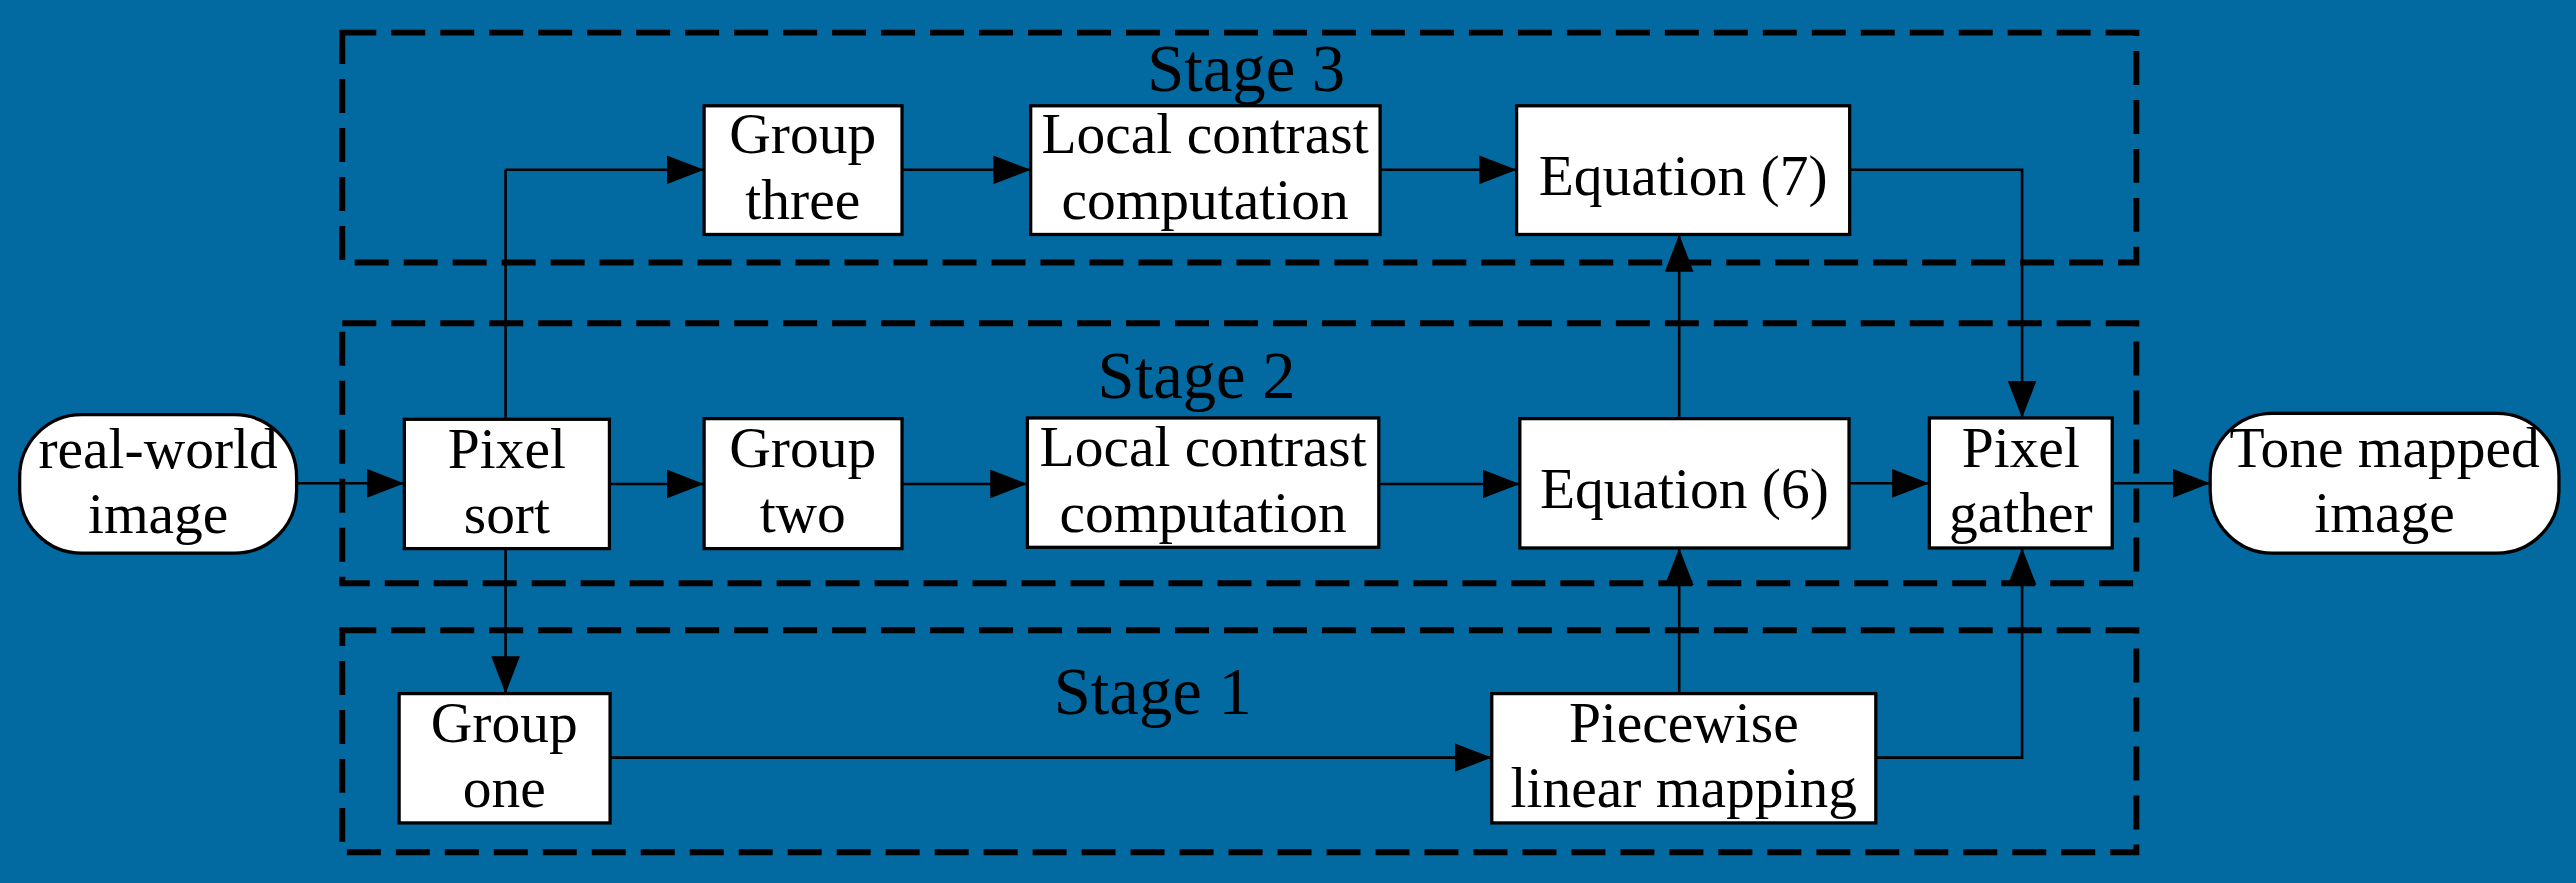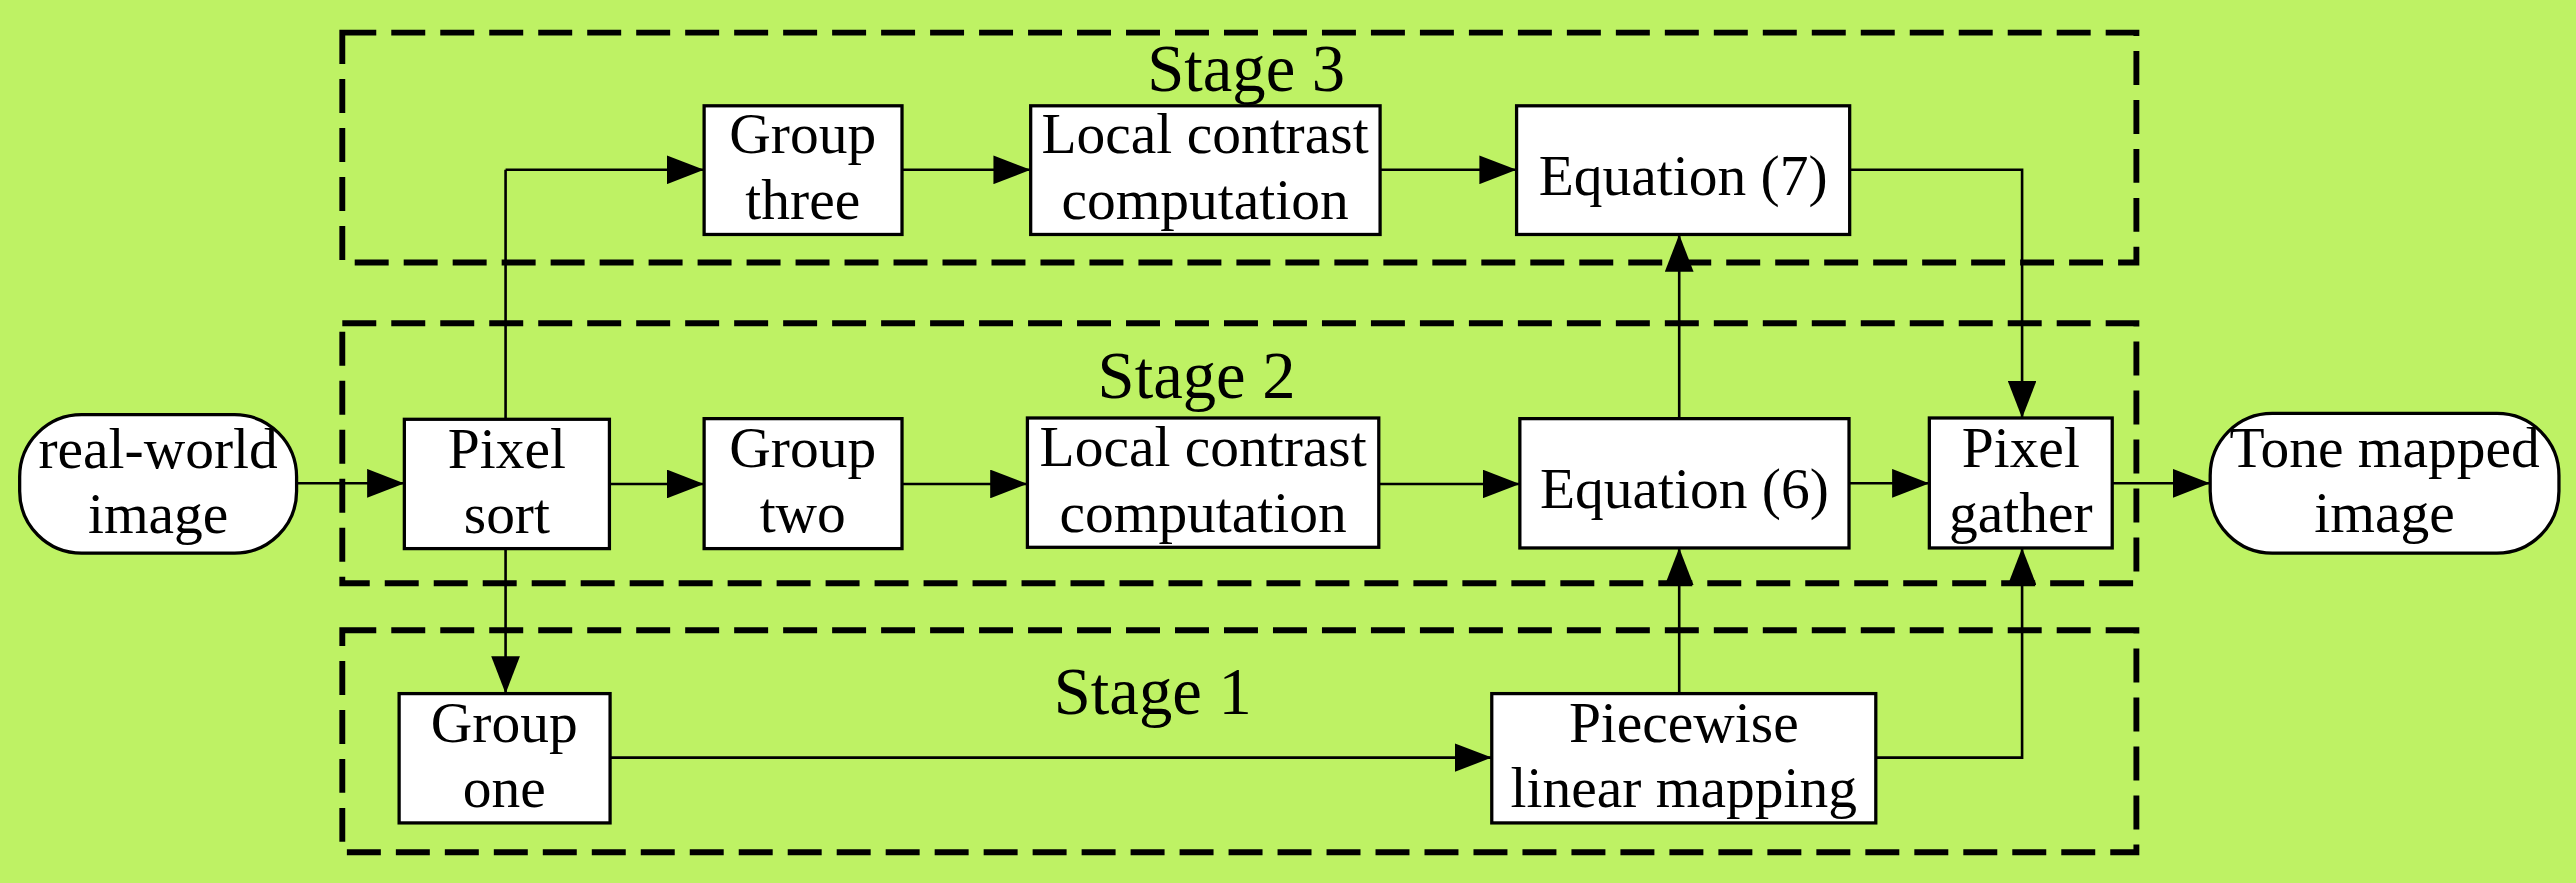--- a/index.html
+++ b/index.html
@@ -7,21 +7,21 @@
     padding: 0;
     background: #ffffff;
     width: 2576px;
     height: 883px;
     overflow: hidden;
   }
   .stage-canvas {
     position: relative;
     width: 2576px;
     height: 883px;
-    background: #bef264;
+    background: #0369a1;
   }
   svg { display: block; }
   .box-label {
     font-family: "Liberation Serif", "DejaVu Serif", serif;
     font-size: 88px;
     fill: #000000;
     text-anchor: middle;
   }
   .stage-label {
     font-family: "Liberation Serif", "DejaVu Serif", serif;

